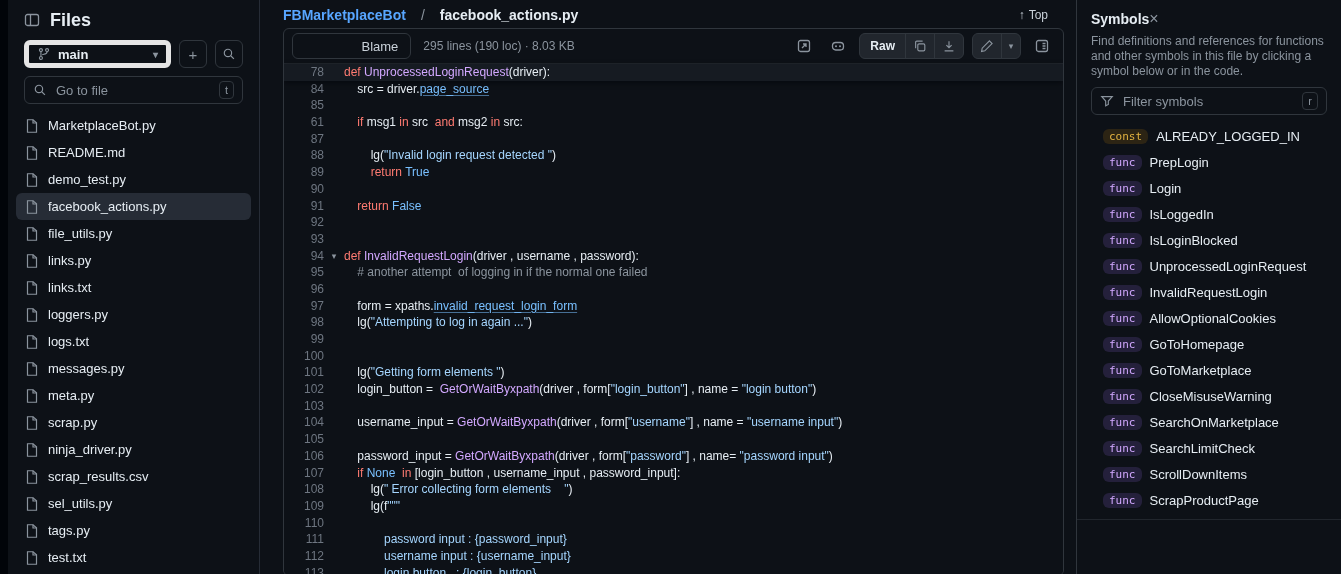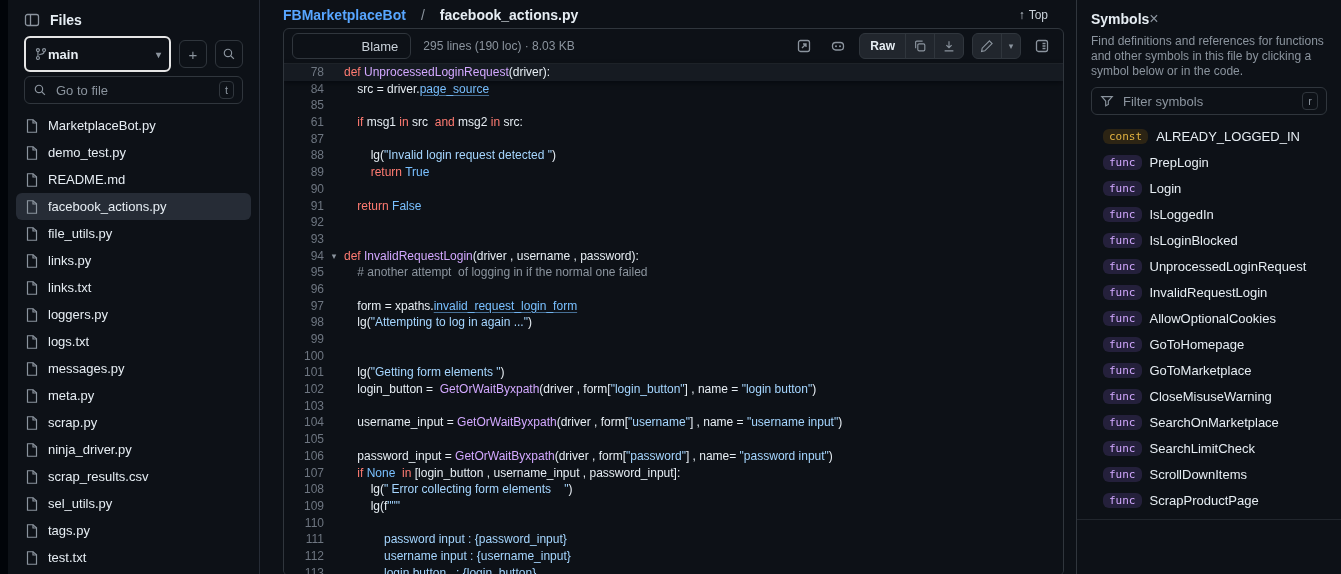--- a/index.html
+++ b/index.html
@@ -3,23 +3,23 @@
 <meta charset="utf-8">
 <style>
   html,body{margin:0;padding:0;overflow:hidden;background:#0d1117;}
   body{width:1341px;height:574px;font-family:"Liberation Sans",sans-serif;color:#e6edf3;font-size:13px;}
   .app{position:relative;width:1341px;height:574px;}
   .edge-strip{position:absolute;left:0;top:0;width:8px;height:100%;background:#010409;}
 
   
   .sidebar{position:absolute;left:8px;top:0;width:252px;height:574px;box-sizing:border-box;border-right:1px solid #262c36;background:#0d1117;}
   .sidebar-head{display:flex;align-items:center;gap:10px;padding:8px 16px 0;height:24px;}
-  .sidebar-head .ttl{font-weight:700;font-size:14px;}
+  .sidebar-head .ttl{font-weight:700;font-size:18px;}
   .branch-row{display:flex;align-items:center;gap:8px;margin:8px 16px 0;height:28px;}
-  .branch-btn{flex:1;display:flex;align-items:center;height:36px;box-sizing:border-box;border:2px solid #e5e5e5;border-radius:6px;background:transparent;padding:0 8px;color:#e6edf3;font-size:13px;font-weight:600;cursor:pointer;}
+  .branch-btn{flex:1;display:flex;align-items:center;gap:7px;height:28px;box-sizing:border-box;border:5px solid #e5e5e5;border-radius:6px;background:transparent;padding:0 8px;color:#e6edf3;font-size:13px;font-weight:600;cursor:pointer;}
   .branch-btn .chev{margin-left:auto;color:#8b949e;font-size:10px;}
   .sq-btn{width:28px;height:28px;box-sizing:border-box;border:1px solid #30363d;border-radius:6px;background:transparent;color:#8b949e;display:flex;align-items:center;justify-content:center;font-size:15px;cursor:pointer;}
   .goto-row{margin:8px 16px 0;}
   .text-input{display:flex;align-items:center;gap:7px;height:28px;box-sizing:border-box;border:1px solid #30363d;border-radius:6px;padding:0 8px;background:#0d1117;}
   .text-input input{flex:1;min-width:0;background:transparent;border:0;outline:none;color:#e6edf3;font-size:13px;font-family:"Liberation Sans",sans-serif;}
   .text-input input::placeholder{color:#8b949e;}
   .key-badge{min-width:10px;height:18px;box-sizing:border-box;border:1px solid #30363d;border-radius:4px;color:#8b949e;font-size:11px;line-height:16px;padding:0 5px;text-align:center;}
   .file-list{margin-top:8px;height:454px;overflow:visible;}
   .file-row{display:flex;align-items:center;gap:8px;height:27px;margin:0 8px;padding:0 8px;border-radius:6px;cursor:pointer;color:#e6edf3;font-size:13px;white-space:nowrap;}
   .file-row.selected{background:#262c36;}
@@ -129,29 +129,29 @@
             <path d="M9 1.75V5h3.5"></path>
           </svg>
     <span class="fname">MarketplaceBot.py</span>
   </div>
 
   <div class="file-row">
     <svg class="fico" viewBox="0 0 16 16">
             <path d="M3.5 1.75h5.5l3.5 3v9.5h-9z"></path>
             <path d="M9 1.75V5h3.5"></path>
           </svg>
+    <span class="fname">README.md</span>
+  </div>
+
+  <div class="file-row">
+    <svg class="fico" viewBox="0 0 16 16">
+            <path d="M3.5 1.75h5.5l3.5 3v9.5h-9z"></path>
+            <path d="M9 1.75V5h3.5"></path>
+          </svg>
     <span class="fname">demo_test.py</span>
-  </div>
-
-  <div class="file-row">
-    <svg class="fico" viewBox="0 0 16 16">
-            <path d="M3.5 1.75h5.5l3.5 3v9.5h-9z"></path>
-            <path d="M9 1.75V5h3.5"></path>
-          </svg>
-    <span class="fname">README.md</span>
   </div>
 
   <div class="file-row selected">
     <svg class="fico" viewBox="0 0 16 16">
             <path d="M3.5 1.75h5.5l3.5 3v9.5h-9z"></path>
             <path d="M9 1.75V5h3.5"></path>
           </svg>
     <span class="fname">facebook_actions.py</span>
   </div>
 

